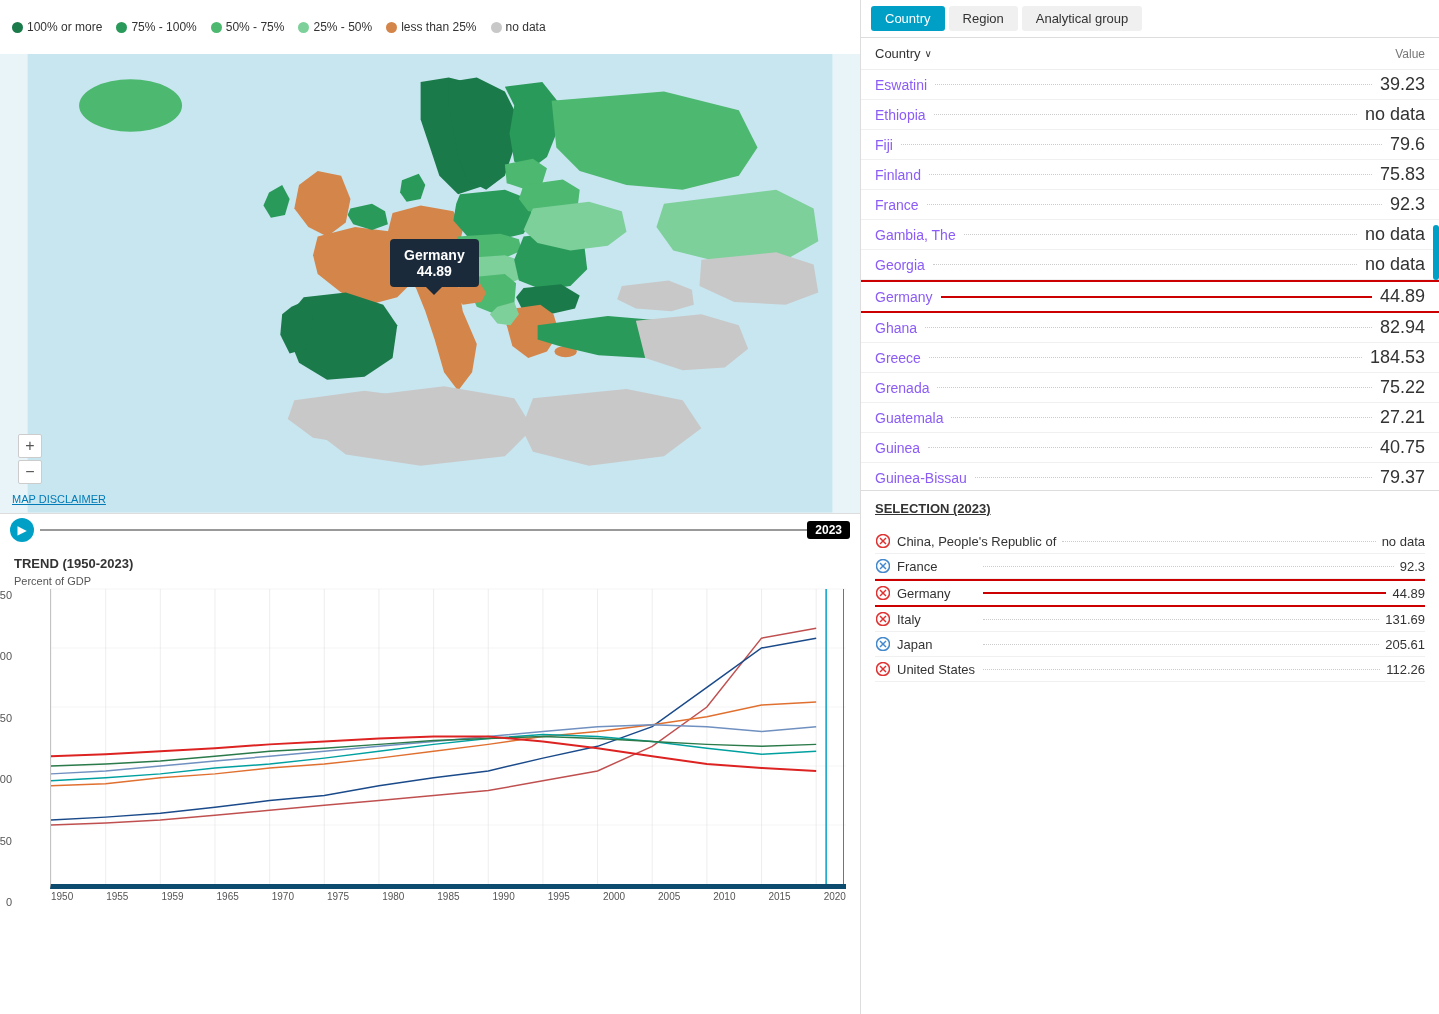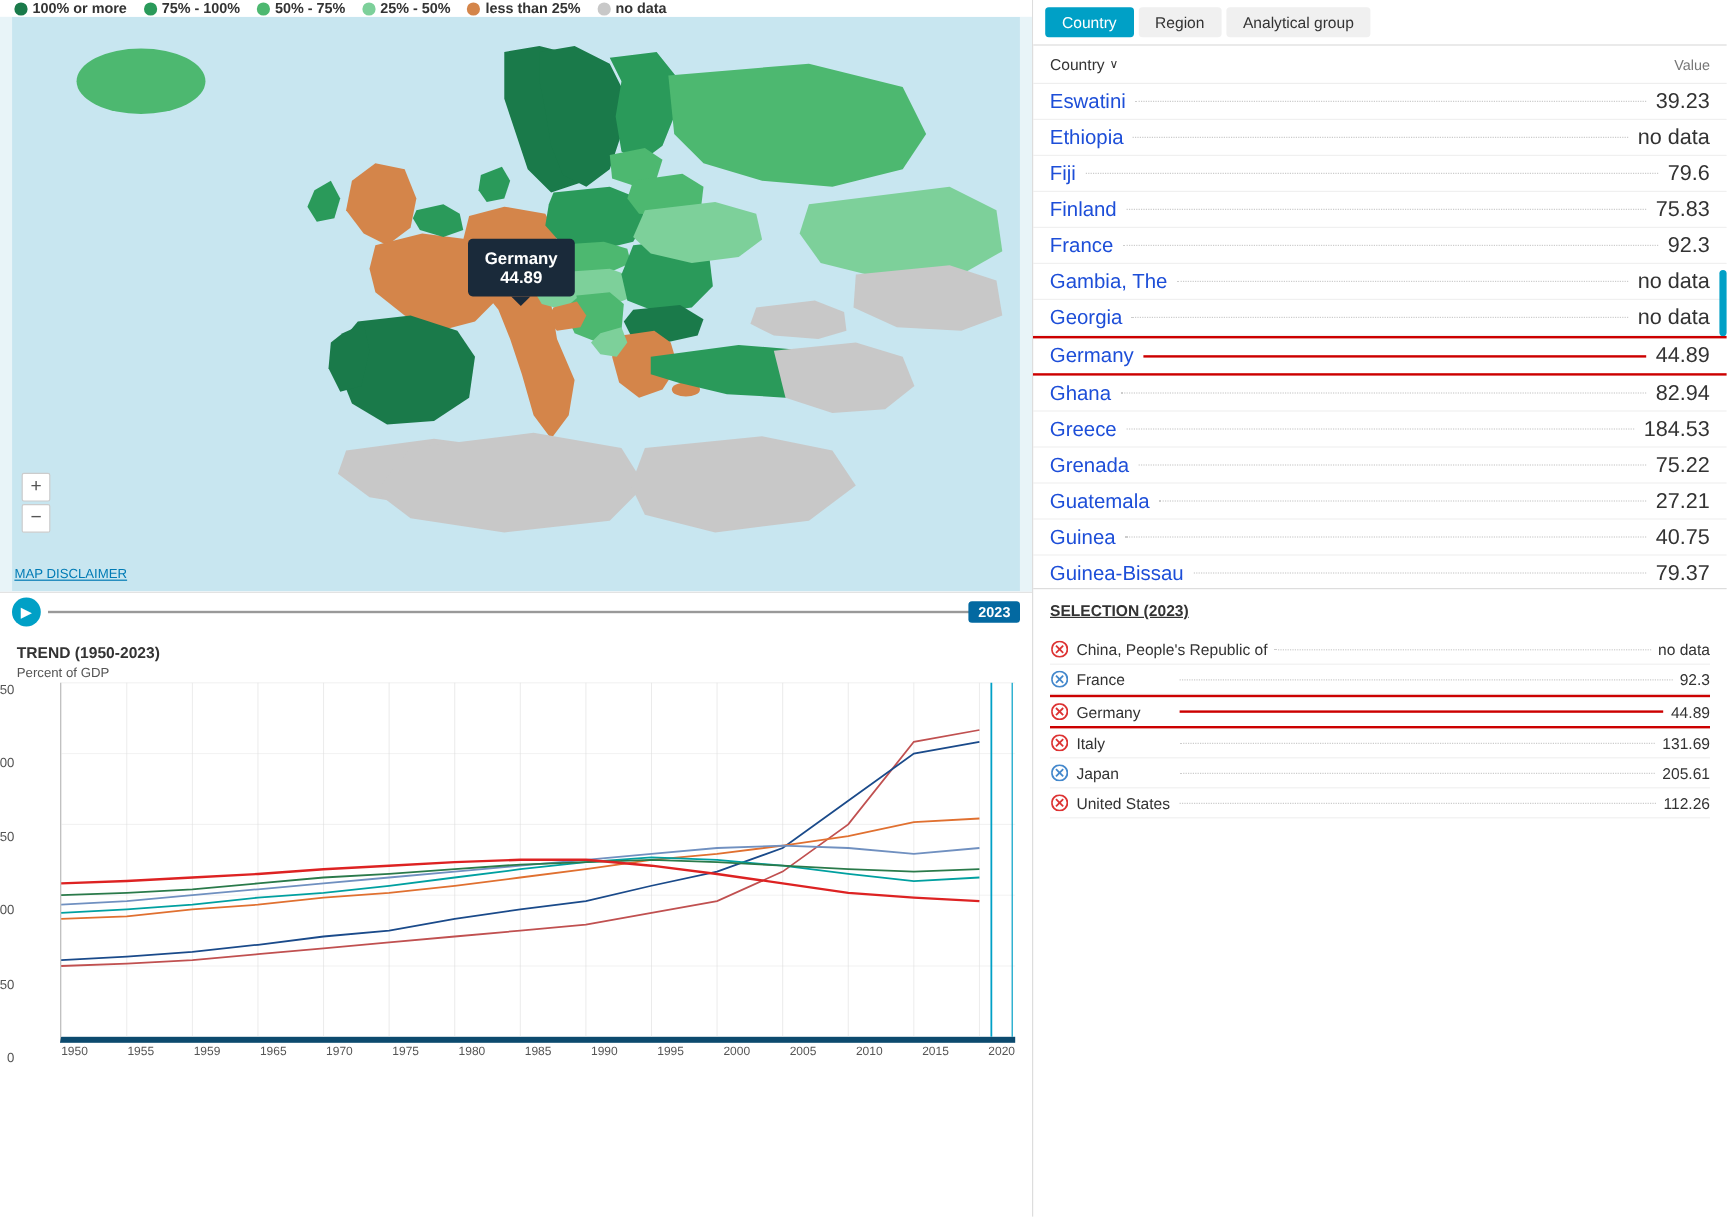--- a/index.html
+++ b/index.html
@@ -2,21 +2,21 @@
 <html><head>
   <meta charset="utf-8">
   <style>
     * { box-sizing: border-box; margin: 0; padding: 0; }
     body { font-family: Arial, sans-serif; font-size: 13px; background: #fff; display: flex; height: 1014px; overflow: hidden; }
     
     
     .left-panel { width: 860px; flex-shrink: 0; display: flex; flex-direction: column; }
     
     
-    .legend { display: flex; align-items: flex-end; gap: 14px; padding: 0 12px; flex-wrap: wrap; font-weight: bold; }
+    .legend { display: flex; align-items: flex-end; gap: 14px; padding: 20px 12px; flex-wrap: wrap; }
     .legend-item { display: flex; align-items: center; gap: 4px; font-size: 12px; color: #333; }
     .legend-dot { width: 11px; height: 11px; border-radius: 50%; }
     
     
     .map-container { position: relative; flex: 1; background: #e8f4f8; overflow: hidden; max-height: 490px; }
     .map-svg { width: 100%; height: 100%; }
     
     
     .map-tooltip { position: absolute; background: #1a2a3a; color: #fff; padding: 8px 14px; border-radius: 4px; font-size: 14px; font-weight: bold; text-align: center; pointer-events: none; top: 185px; left: 390px; }
     .map-tooltip::after { content: ''; position: absolute; bottom: -8px; left: 50%; transform: translateX(-50%); border: 8px solid transparent; border-bottom: none; border-top-color: #1a2a3a; }
@@ -24,21 +24,21 @@
     
     .map-controls { position: absolute; left: 18px; top: 380px; display: flex; flex-direction: column; gap: 2px; }
     .map-btn { width: 24px; height: 24px; background: #fff; border: 1px solid #ccc; display: flex; align-items: center; justify-content: center; cursor: pointer; font-size: 16px; color: #555; border-radius: 2px; }
     
     .map-disclaimer { position: absolute; left: 12px; bottom: 8px; font-size: 11px; color: #007bb5; cursor: pointer; text-decoration: underline; }
     
     
     .timeline-area { padding: 4px 10px; background: #fff; display: flex; align-items: center; gap: 6px; border-top: 1px solid #ddd; }
     .play-btn { width: 24px; height: 24px; background: #00a0c6; border-radius: 50%; display: flex; align-items: center; justify-content: center; cursor: pointer; color: #fff; font-size: 12px; }
     .timeline-track { flex: 1; height: 20px; position: relative; overflow: hidden; }
-    .timeline-year-badge { background: #0369a1; color: #fff; font-size: 12px; font-weight: bold; padding: 2px 8px; border-radius: 3px; white-space: nowrap; }
+    .timeline-year-badge { background: #000000; color: #fff; font-size: 12px; font-weight: bold; padding: 2px 8px; border-radius: 3px; white-space: nowrap; }
     
     
     .trend-area { flex: 1; padding: 10px 14px 0 14px; }
     .trend-title { font-size: 13px; font-weight: bold; color: #333; margin-bottom: 4px; }
     .chart-label { font-size: 11px; color: #555; margin-bottom: 2px; }
     .chart-container { position: relative; width: 100%; height: 300px; border-left: 1px solid #bbb; border-bottom: 5px solid #0c4a6e; }
     .y-axis { position: absolute; left: -30px; top: 0; height: 100%; display: flex; flex-direction: column; justify-content: space-between; font-size: 11px; color: #555; text-align: right; width: 28px; }
     .chart-svg { width: 100%; height: 100%; overflow: visible; }
     
     
@@ -51,21 +51,21 @@
     .tab.inactive { background: #f0f0f0; color: #333; }
     
     
     .country-list-header { display: flex; justify-content: space-between; align-items: center; padding: 8px 14px; border-bottom: 1px solid #eee; }
     .country-dropdown { display: flex; align-items: center; gap: 4px; cursor: pointer; font-size: 13px; color: #333; }
     .value-label { font-size: 12px; color: #777; }
     
     .country-list { flex: 1; overflow-y: auto; }
     .country-row { display: flex; justify-content: space-between; align-items: center; padding: 4px 14px; border-bottom: 1px solid #f0f0f0; }
     .country-row.highlighted { border-top: 2px solid #c00; border-bottom: 2px solid #c00; }
-    .country-name { font-size: 17px; color: #1d4ed8; }
+    .country-name { font-size: 14px; color: #8b5cf6; }
     .country-value { font-size: 18px; color: #333; }
     .country-dots { flex: 1; margin: 0 8px; border-bottom: 1px dotted #ccc; height: 1px; }
     
     
     .selection-area { padding: 10px 14px; border-top: 1px solid #ddd; }
     .selection-title { font-size: 13px; font-weight: bold; color: #333; margin-bottom: 13px; text-decoration: underline; }
     .selection-row { display: flex; align-items: center; padding: 4px 0; border-bottom: 1px solid #f0f0f0; }
     .x-btn { width: 16px; height: 16px; display: flex; align-items: center; justify-content: center; margin-right: 6px; cursor: pointer; }
     .sel-name { font-size: 13px; color: #333; flex-shrink: 0; min-width: 80px; }
     .sel-dots { flex: 1; margin: 0 6px; border-bottom: 1px dotted #ccc; height: 1px; }

